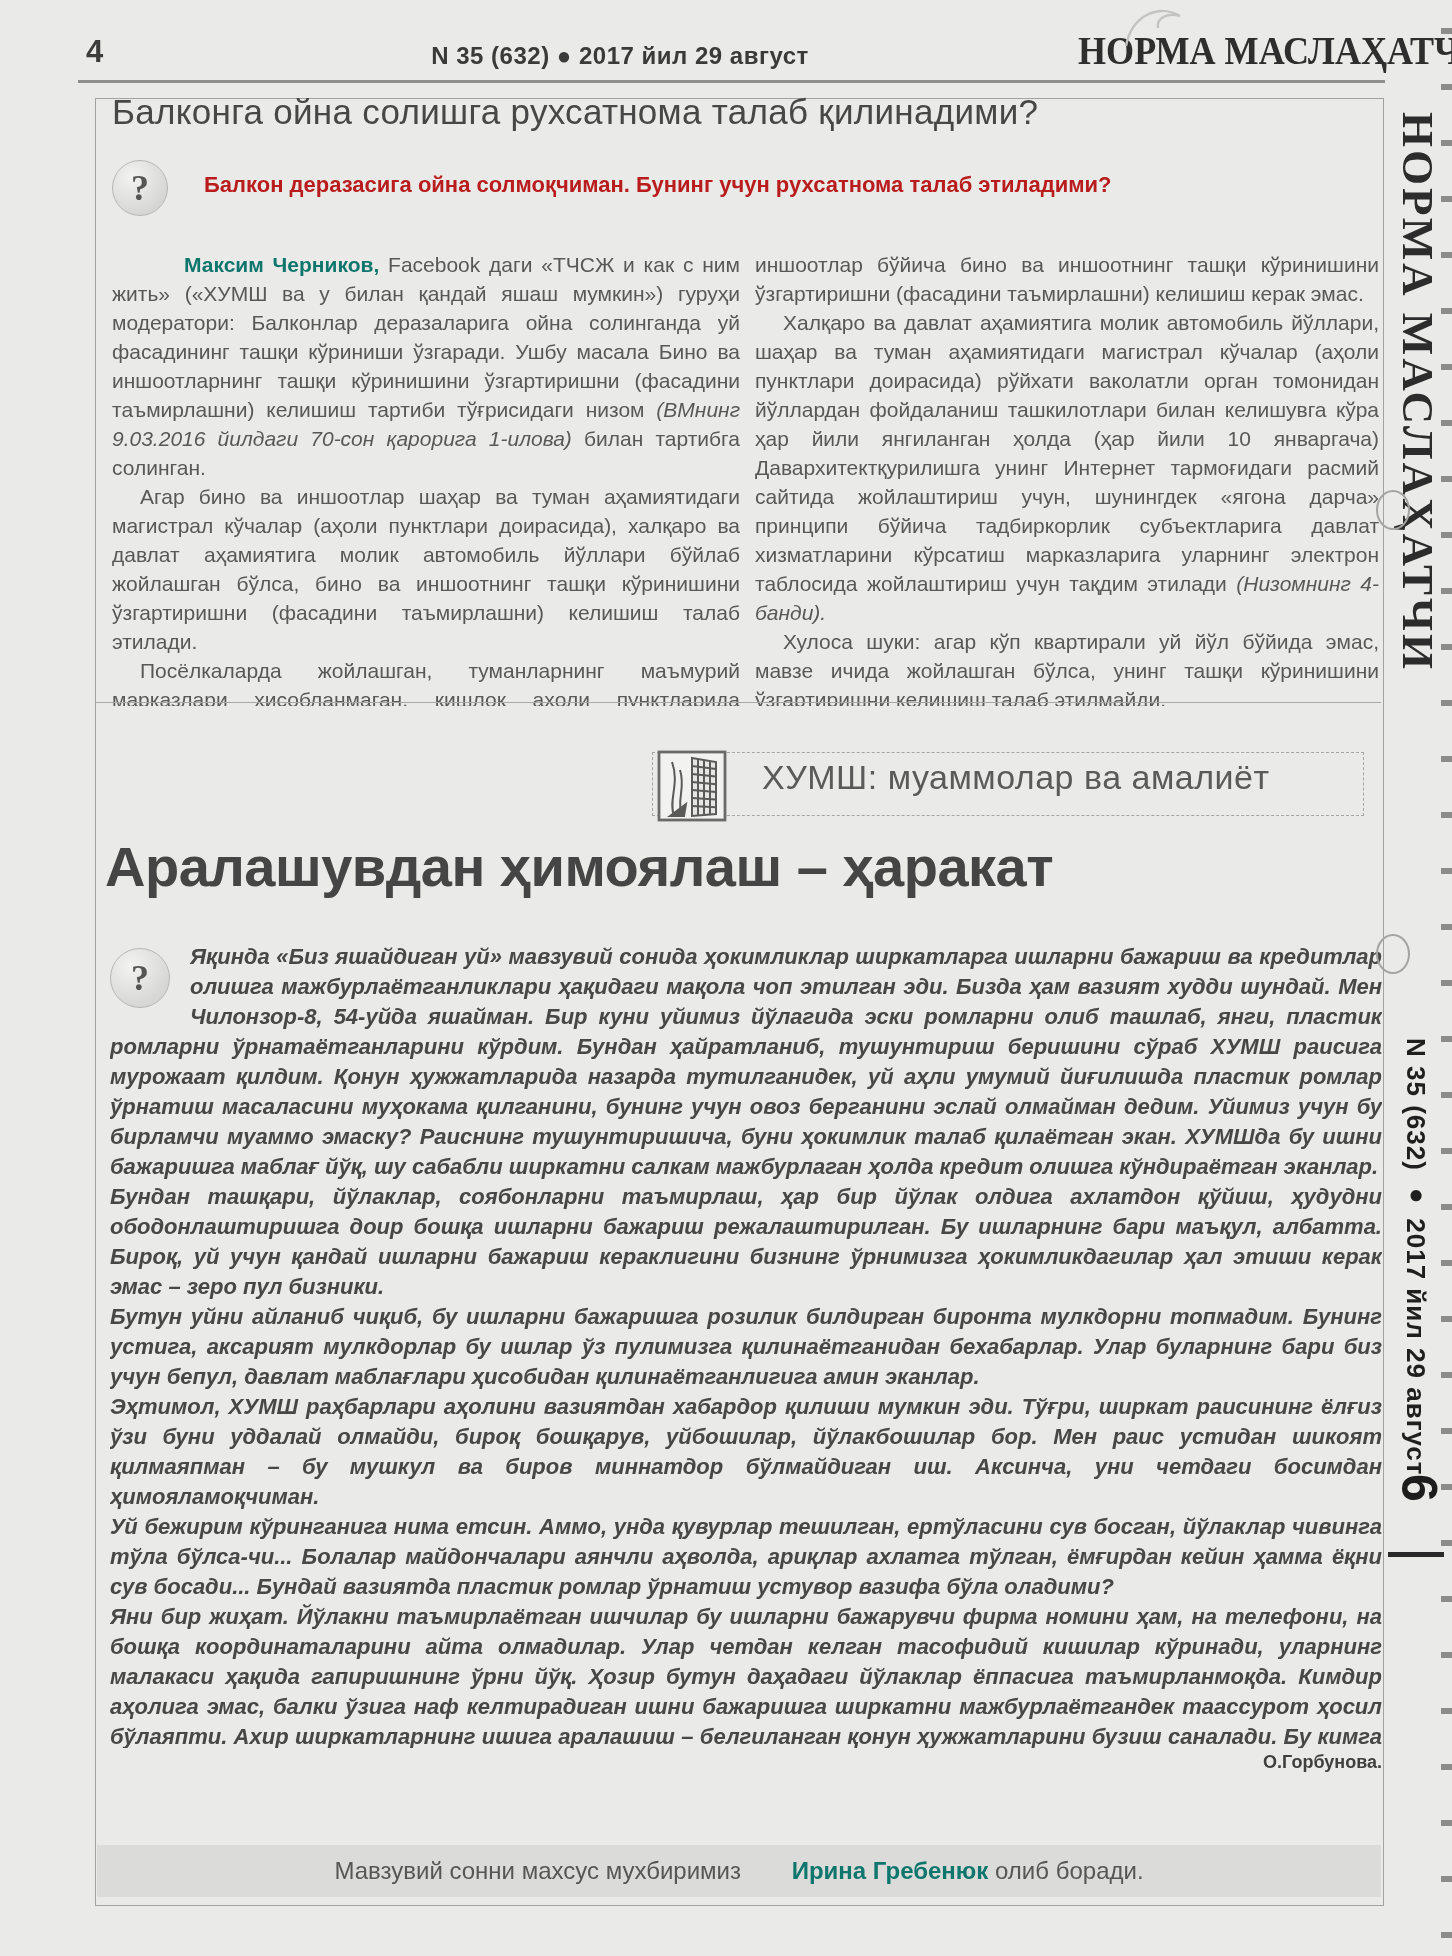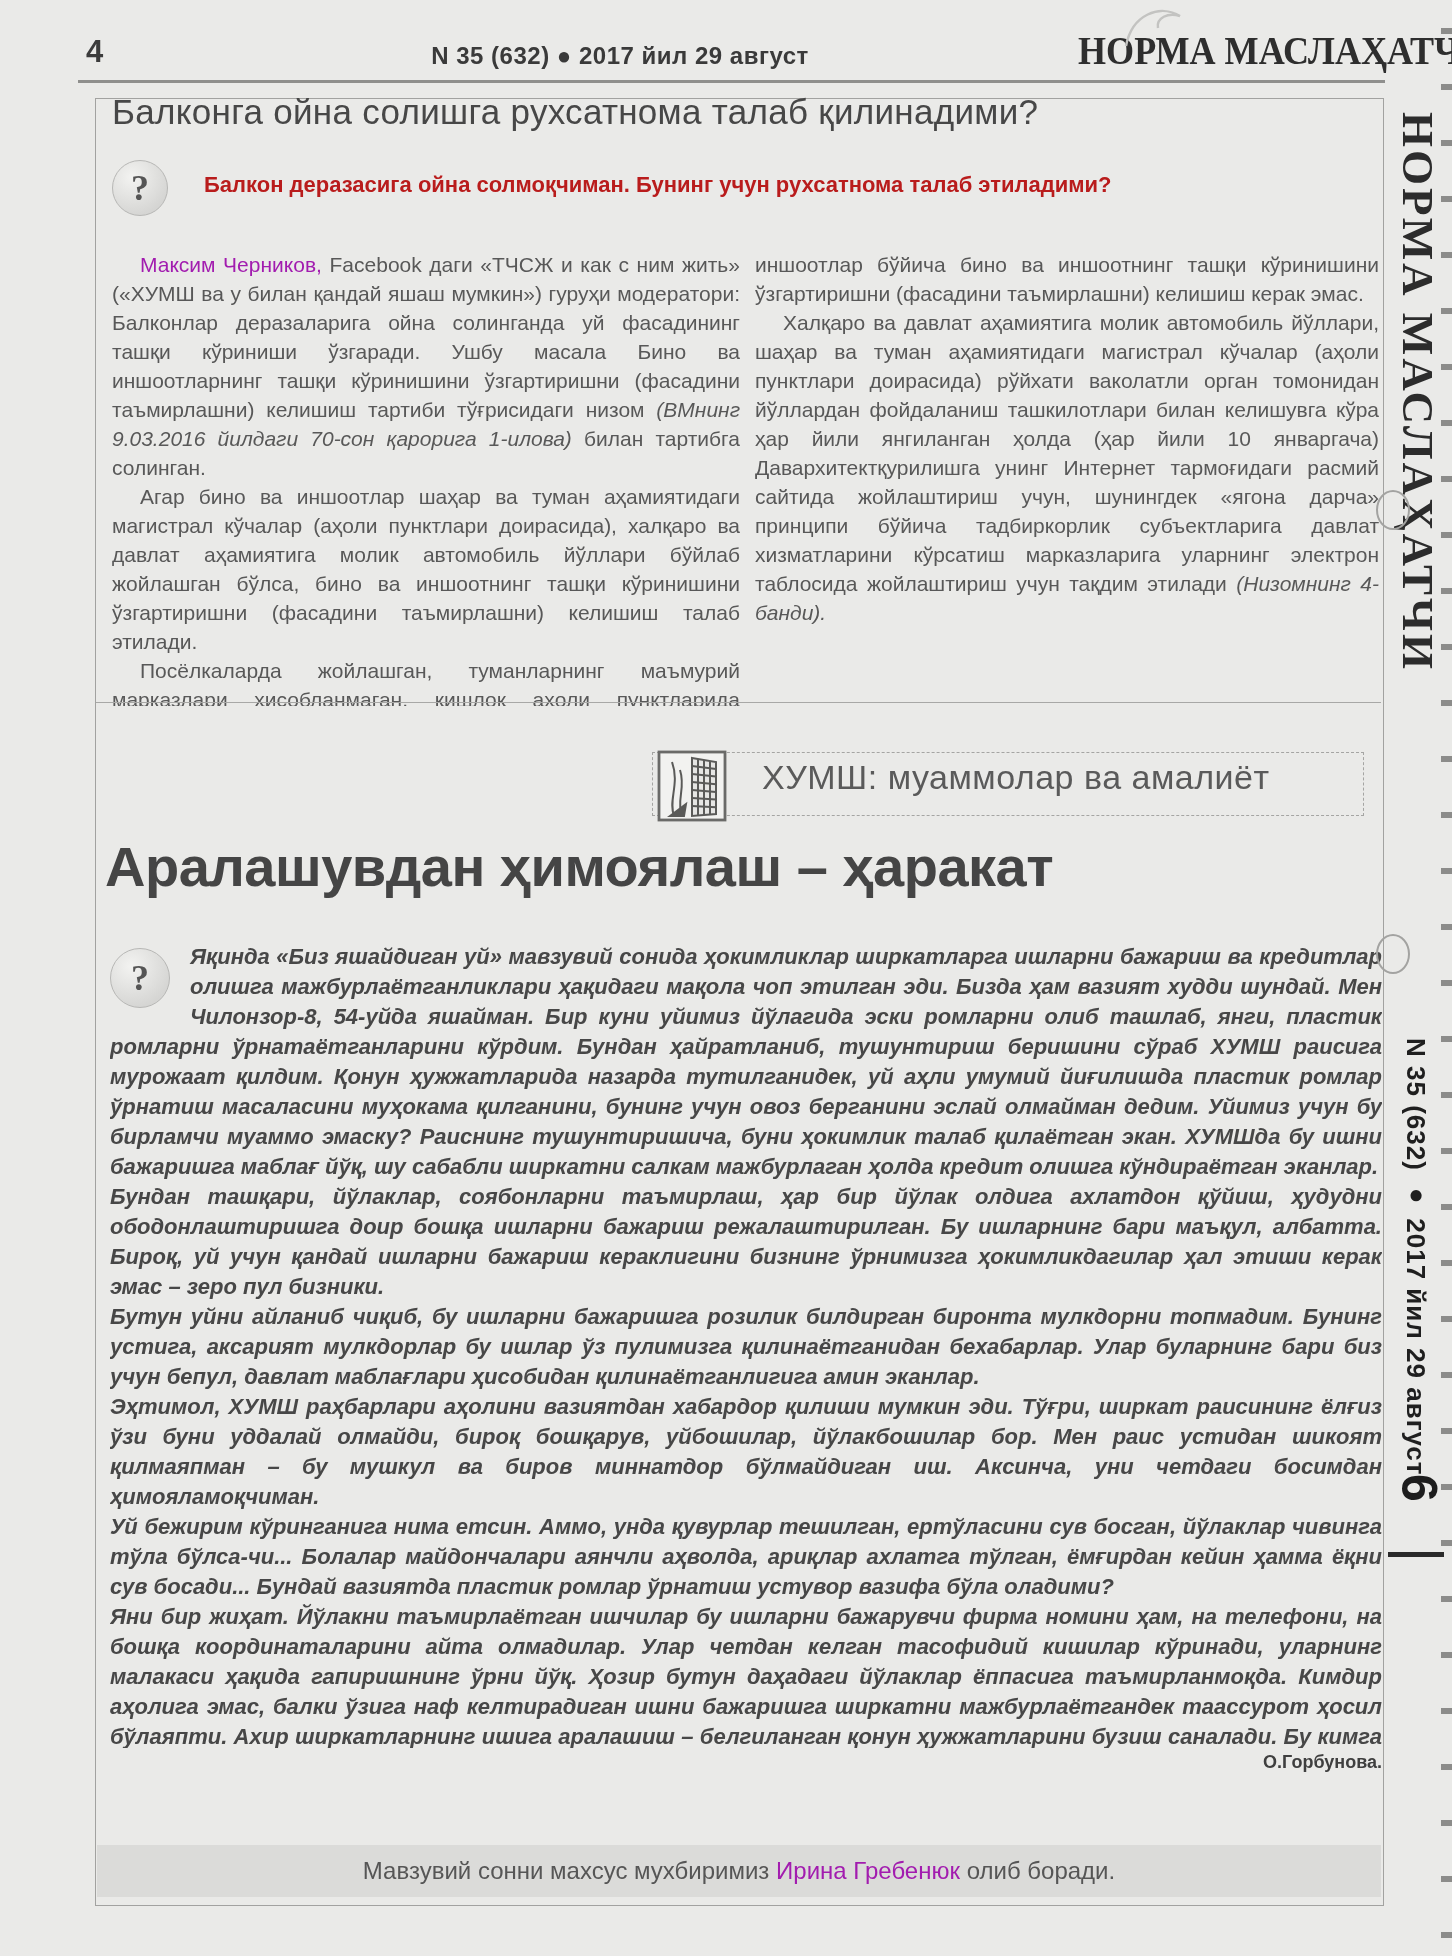--- a/index.html
+++ b/index.html
@@ -25,21 +25,21 @@
     background:radial-gradient(circle at 35% 30%, #f3f3f1, #d5d5d3 75%);
     display:flex;align-items:center;justify-content:center;
     font-weight:bold;font-size:36px;color:#555;font-family:"Liberation Serif",serif;}
   .a1-qicon{left:112px;top:160px;}
   .a1-question{left:196px;top:172px;width:1160px;font-size:22px;font-weight:bold;color:#b91c1c;margin-left:8px;}
   .col{top:250px;height:456px;overflow:hidden;font-size:21px;line-height:29px;text-align:justify;color:#585858;}
   .col-left{left:112px;width:628px;}
   .col-right{left:755px;width:624px;}
   .rp{margin:0;}
   .rp.ind{text-indent:28px;}
-  .rp .b{font-weight:normal;color:#a21caf;}
+  .rp .b{font-weight:bold;color:#0f766e;margin-left:44px;}
   .rp .i{font-style:italic;}
   
   .sec-box{left:652px;top:752px;width:710px;height:62px;border:1px dashed #a5a5a3;}
   .sec-label{left:762px;top:758px;width:600px;font-size:34px;color:#5a5a5a;letter-spacing:.5px;white-space:nowrap;}
   .sec-icon{left:656px;top:744px;width:74px;height:80px;}
   
   .a2-headline{left:105px;top:834px;width:1270px;font-size:56px;font-weight:bold;color:#454545;letter-spacing:-.5px;white-space:nowrap;}
   .a2-body{left:110px;top:942px;width:1272px;height:806px;overflow:hidden;
     font-size:22px;font-weight:bold;font-style:italic;line-height:30px;text-align:justify;color:#474747;}
   .a2-body .q-icon{float:left;width:58px;height:58px;margin:6px 20px 8px 0;font-style:normal;}
@@ -81,20 +81,21 @@
 <div class="abs a1-qicon q-icon">?</div>
 <div class="abs a1-question">Балкон деразасига ойна солмоқчиман. Бунинг учун рухсатнома талаб этиладими?</div>
 <div class="abs col col-left">
     <p class="rp ind"><span class="b">Максим Черников,</span><span> Facebook даги «ТЧСЖ и как с ним жить» («ХУМШ ва у билан қандай яшаш мумкин») гуруҳи модератори: Балконлар деразаларига ойна солинганда уй фасадининг ташқи кўриниши ўзгаради. Ушбу масала Бино ва иншоотларнинг ташқи кўринишини ўзгартиришни (фасадини таъмирлашни) келишиш тартиби тўғрисидаги низом </span><span class="i">(ВМнинг 9.03.2016 йилдаги 70-сон қарорига 1-илова)</span><span> билан тартибга солинган.</span></p>
     <p class="rp ind"><span>Агар бино ва иншоотлар шаҳар ва туман аҳамиятидаги магистрал кўчалар (аҳоли пунктлари доирасида), халқаро ва давлат аҳамиятига молик автомобиль йўллари бўйлаб жойлашган бўлса, бино ва иншоотнинг ташқи кўринишини ўзгартиришни (фасадини таъмирлашни) келишиш талаб этилади.</span></p>
     <p class="rp ind"><span>Посёлкаларда жойлашган, туманларнинг маъмурий марказлари ҳисобланмаган, қишлоқ аҳоли пунктларида (қишлоқлар, овуллар) ва аҳоли пунктларидан ташқарида жойлашган бино ва</span></p>
   </div>
 <div class="abs col col-right">
     <p class="rp"><span>иншоотлар бўйича бино ва иншоотнинг ташқи кўринишини ўзгартиришни (фасадини таъмирлашни) келишиш керак эмас.</span></p>
     <p class="rp ind"><span>Халқаро ва давлат аҳамиятига молик автомобиль йўллари, шаҳар ва туман аҳамиятидаги магистрал кўчалар (аҳоли пунктлари доирасида) рўйхати ваколатли орган томонидан йўллардан фойдаланиш ташкилотлари билан келишувга кўра ҳар йили янгиланган ҳолда (ҳар йили 10 январгача) Давархитектқурилишга унинг Интернет тармоғидаги расмий сайтида жойлаштириш учун, шунингдек «ягона дарча» принципи бўйича тадбиркорлик субъектларига давлат хизматларини кўрсатиш марказларига уларнинг электрон таблосида жойлаштириш учун тақдим этилади </span><span class="i">(Низомнинг 4-банди).</span></p>
+    <p class="rp ind"><span>Хулоса шуки: агар кўп квартирали уй йўл бўйида эмас, мавзе ичида жойлашган бўлса, унинг ташқи кўринишини ўзгартиришни келишиш талаб этилмайди.</span></p>
   </div>
 <div class="abs a1-divider"></div>
 
 <div class="abs sec-box"></div>
 <svg class="abs sec-icon" viewBox="0 0 37 40">
   <rect x="1.5" y="4" width="33" height="34" fill="#f2f2f0" stroke="#6a6a68" stroke-width="1.4"></rect>
   <g stroke="#5a5a58" stroke-width="1" fill="none">
     <polygon points="18,7 30,9 30,35 18,36" fill="#e6e6e4"></polygon>
     <line x1="21" y1="7.5" x2="21" y2="35.6"></line>
       <line x1="24" y1="8" x2="24" y2="35.4"></line>

